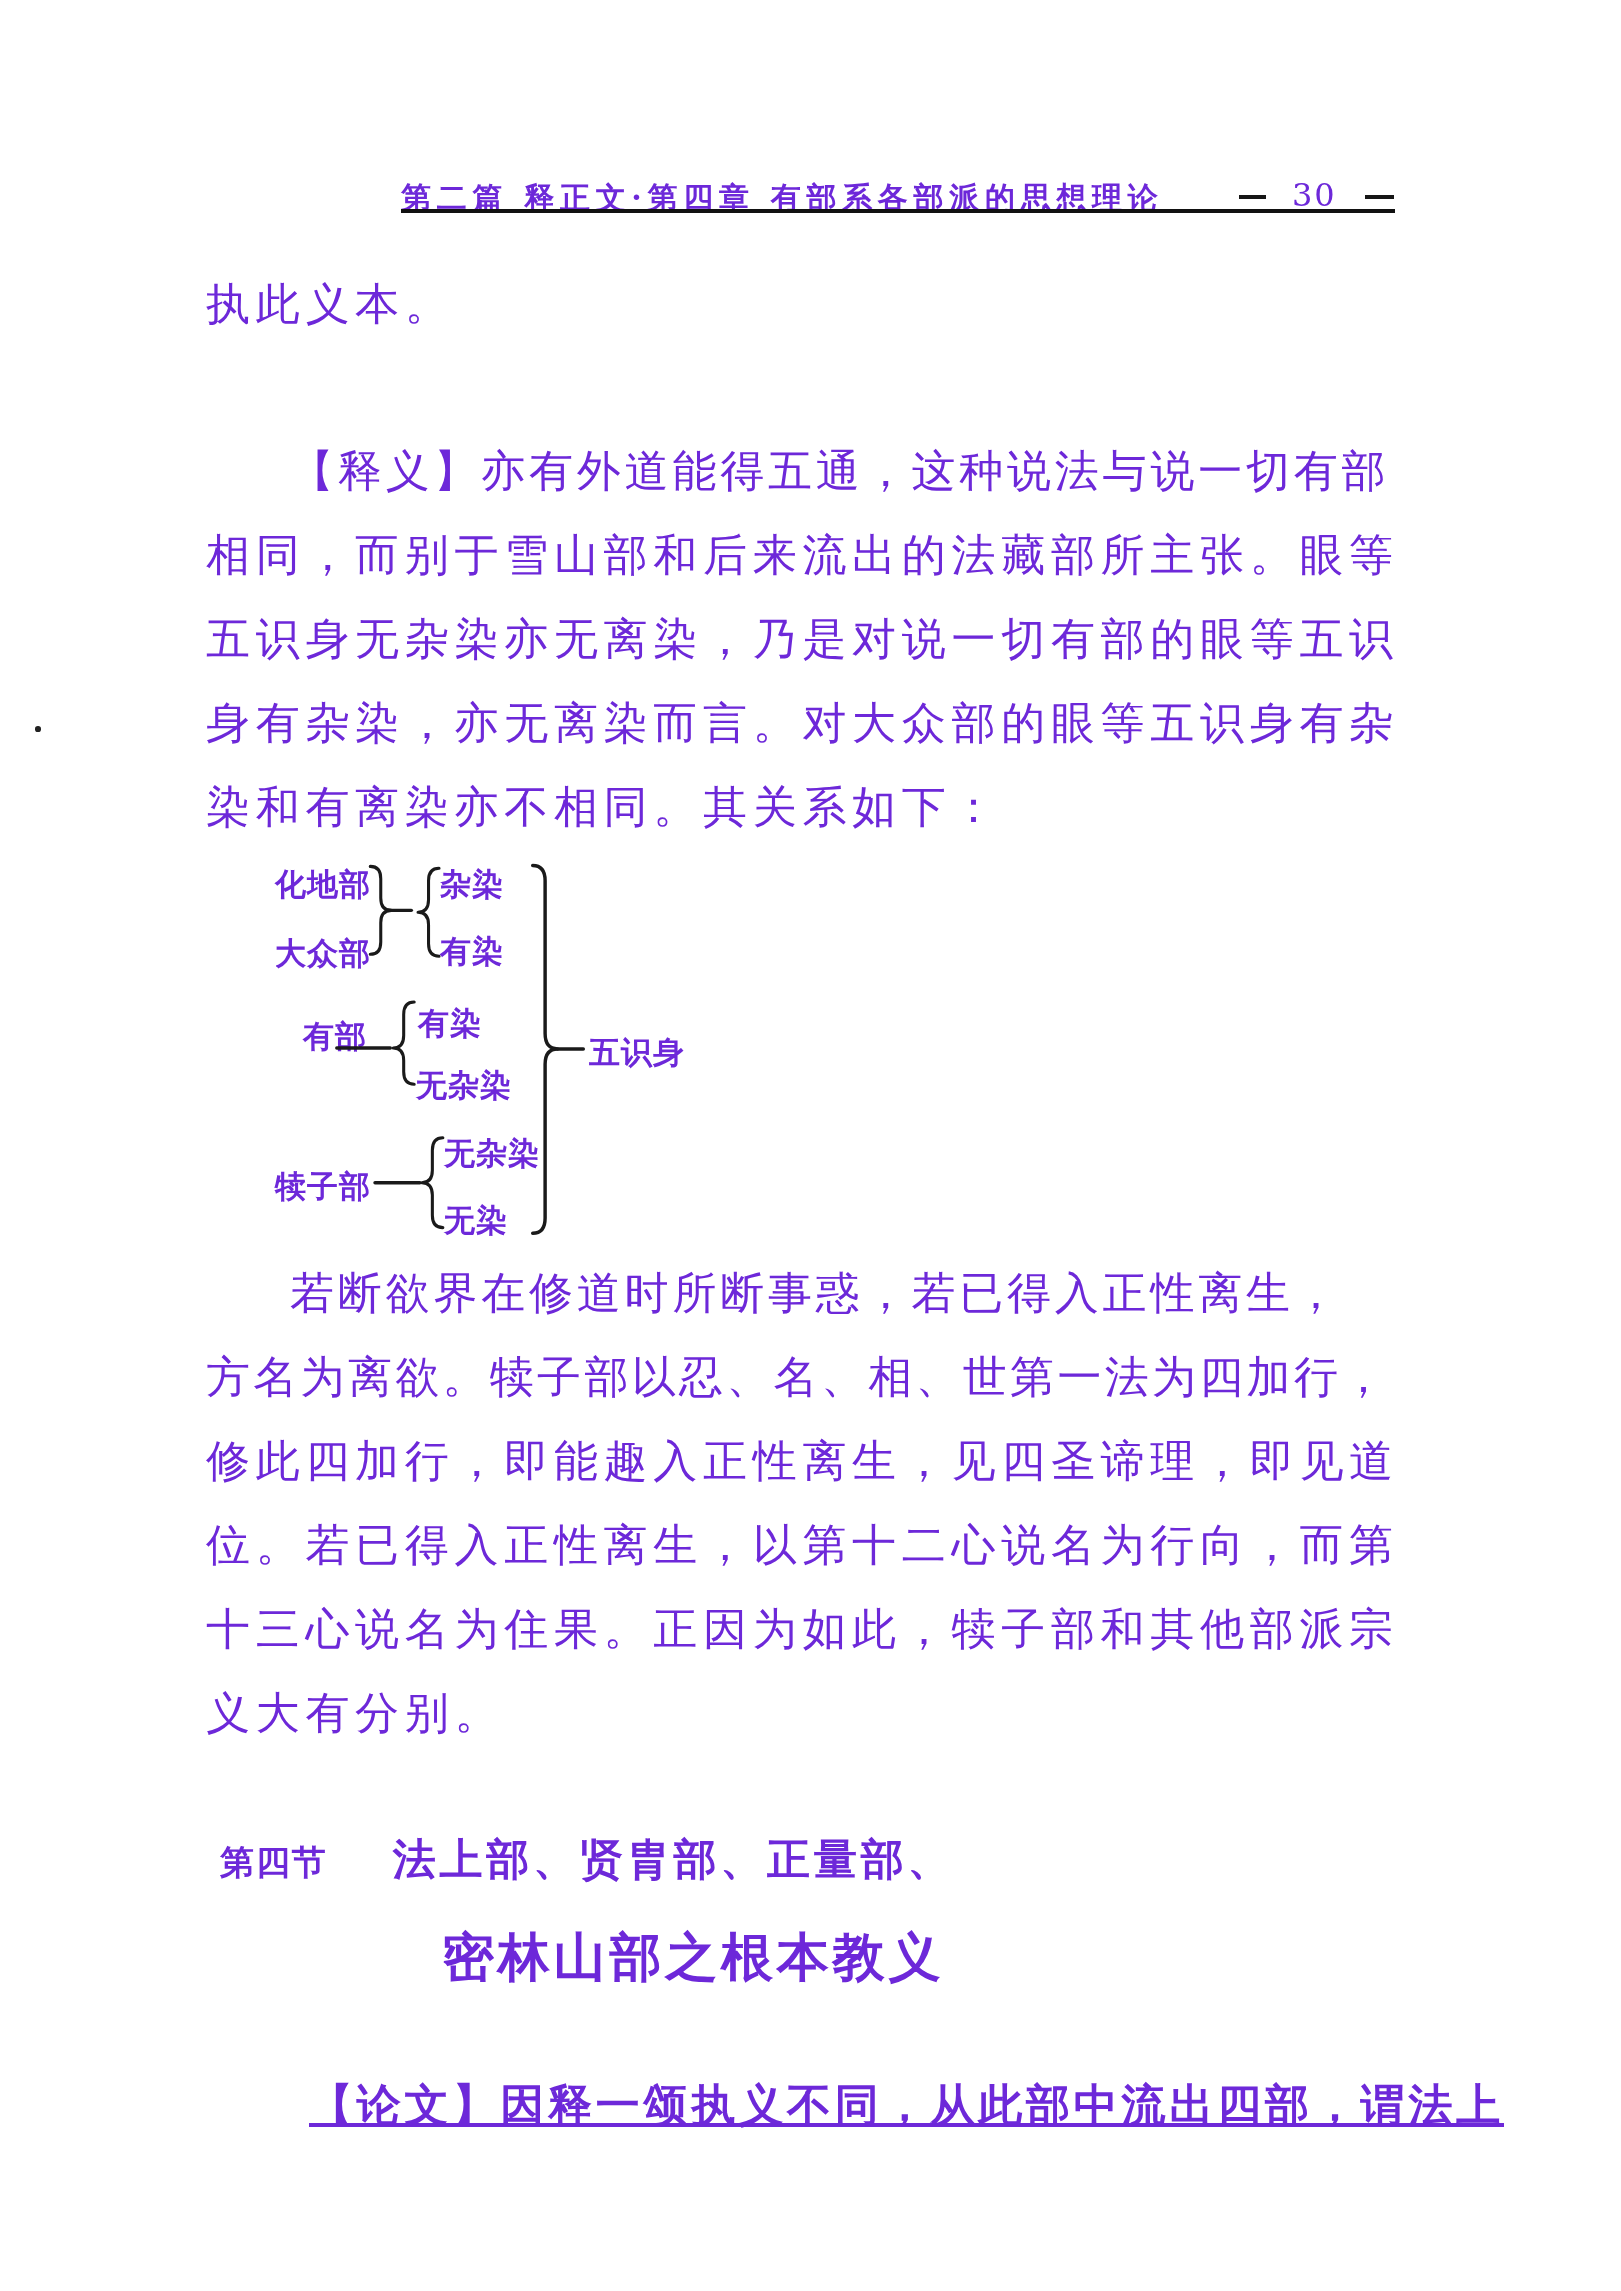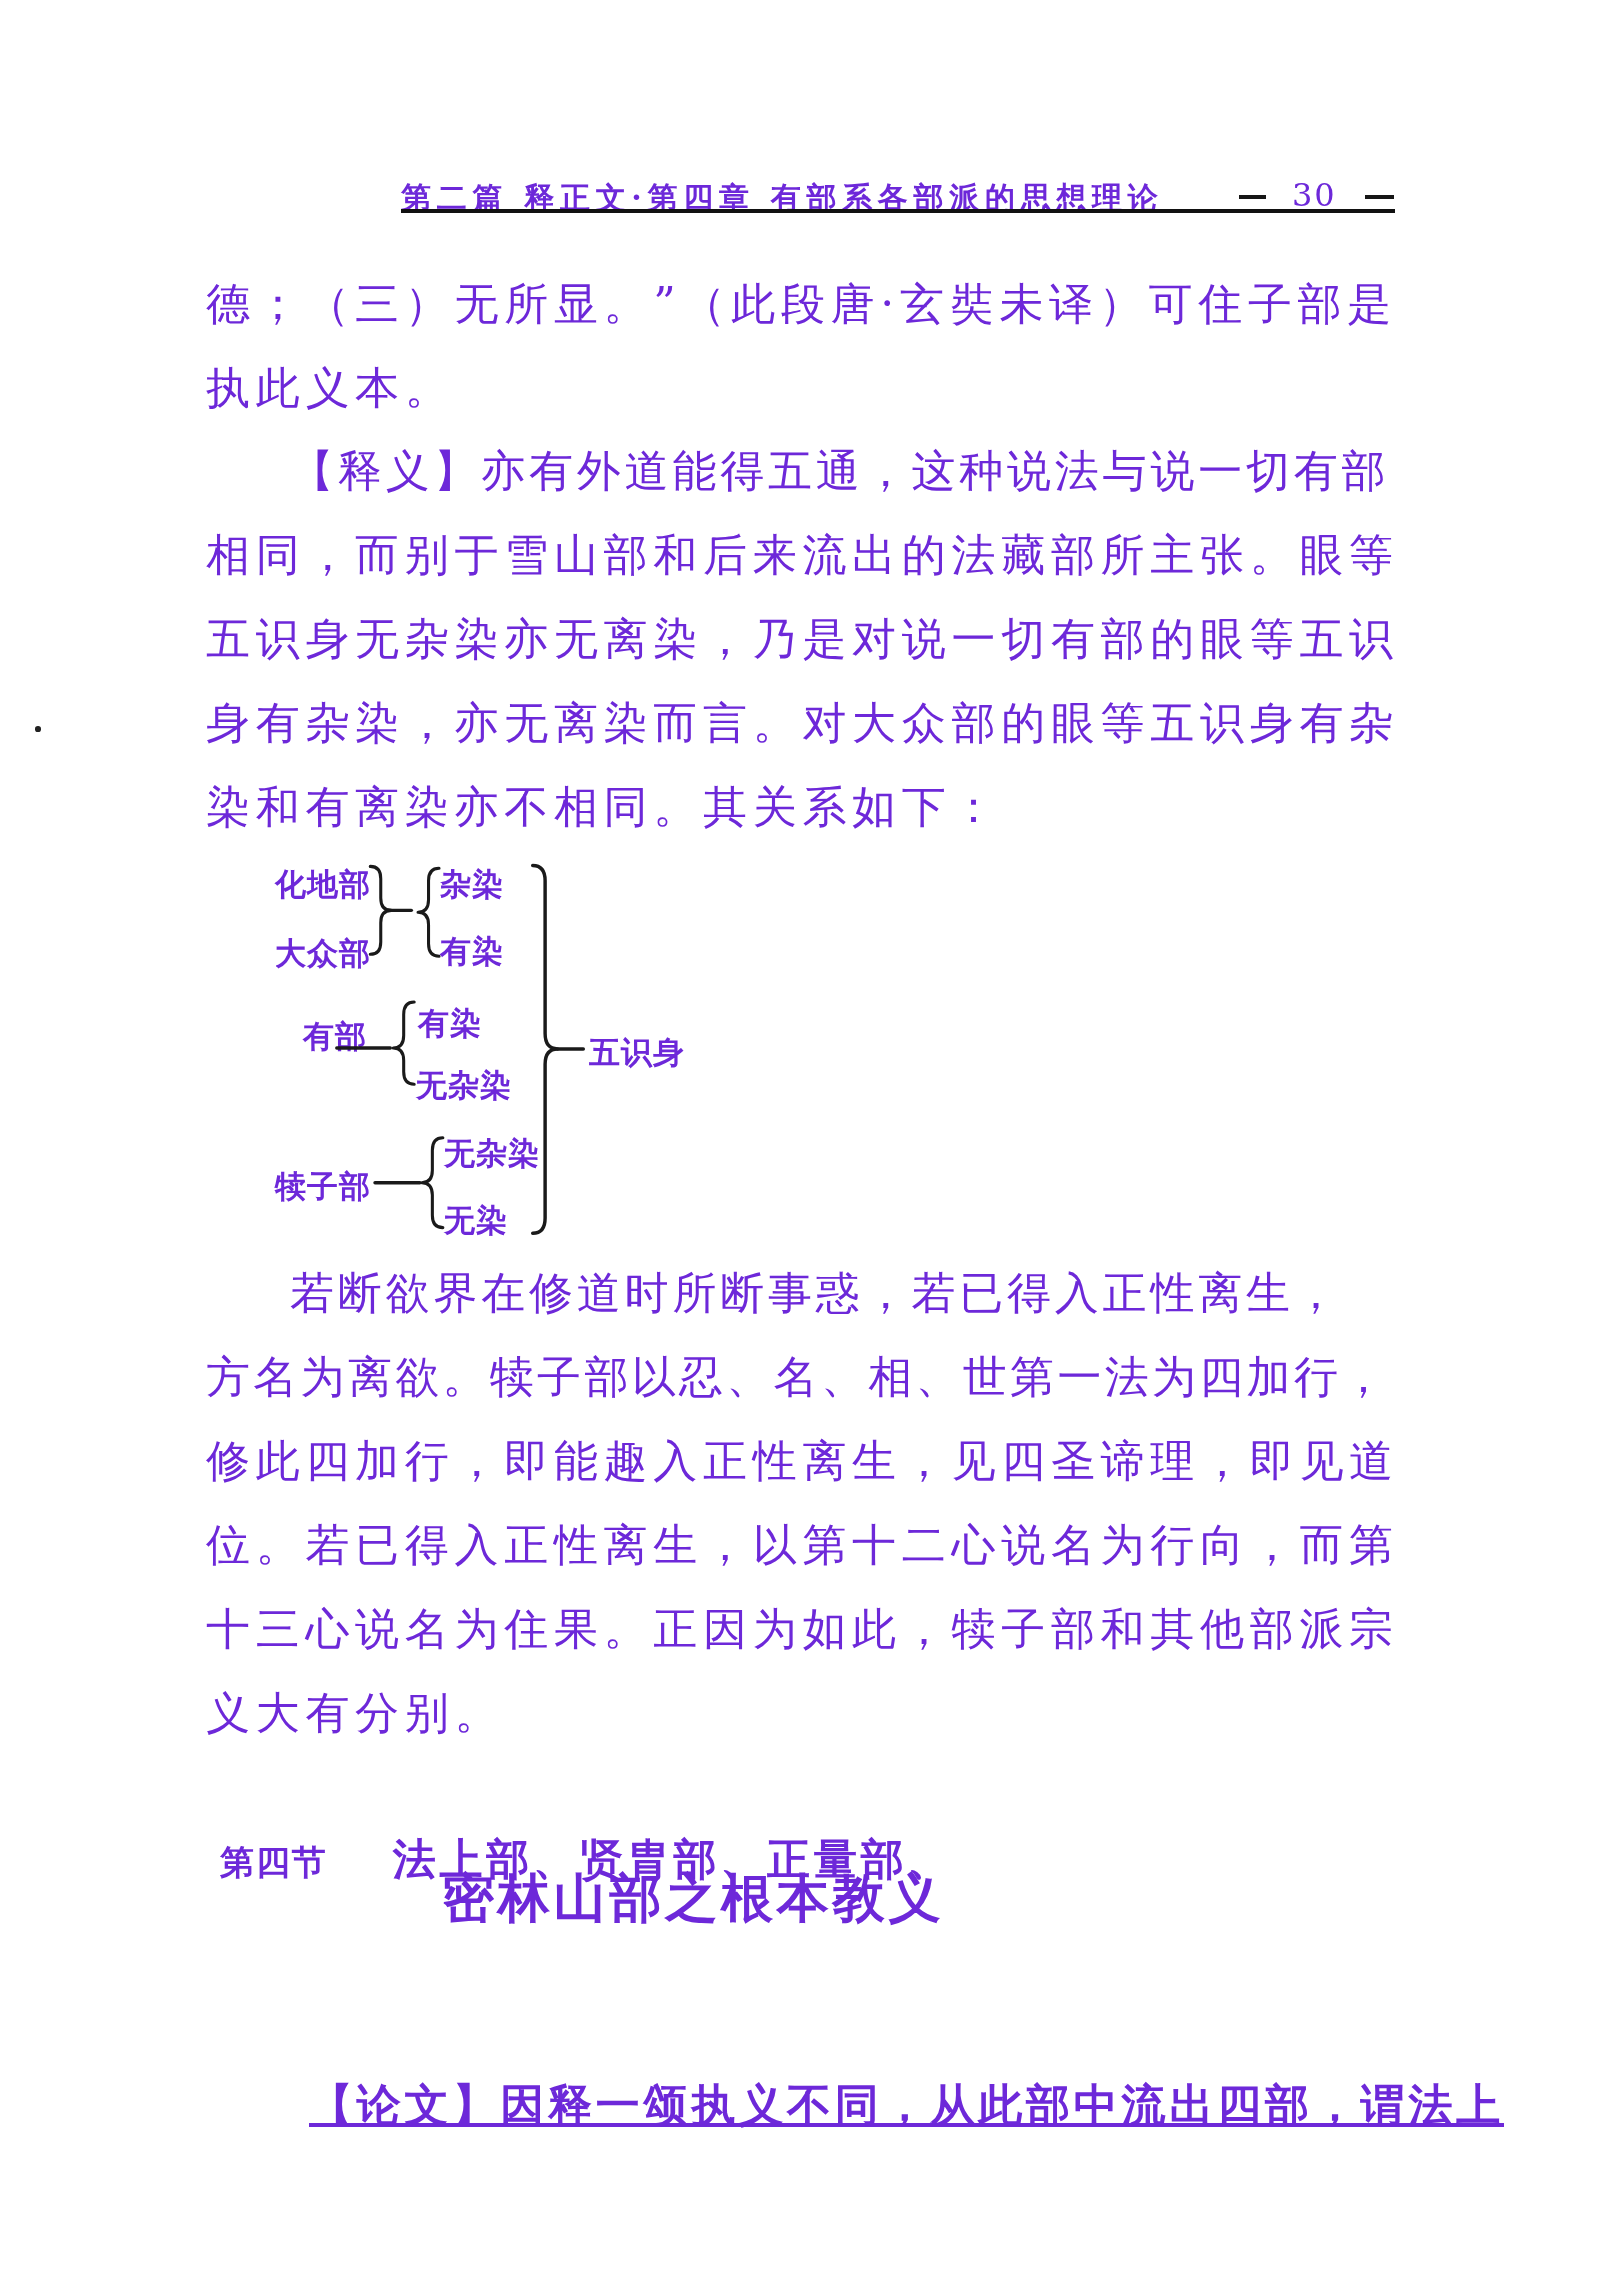--- a/index.html
+++ b/index.html
@@ -40,21 +40,21 @@
   .braces { position:absolute; left:268px; top:851px; }
   
   .sec1 {
     position:absolute; left:220px; top:1831px;
     display:flex; align-items:baseline;
     font-weight:bold; white-space:nowrap;
   }
   .sec-num { font-size:34px; letter-spacing:1.9px; margin-right:65px; }
   .sec-t1  { font-size:43px; letter-spacing:3.8px; }
   .sec2 {
-    position:absolute; left:442px; top:1864px;
+    position:absolute; left:442px; top:1923px;
     font-weight:bold; font-size:52px; letter-spacing:3.8px; white-space:nowrap;
   }
   
   .lunwen {
     position:absolute; left:309px; top:2076px;
     font-family:"DejaVu Sans", sans-serif;
     font-weight:bold; font-size:44px; letter-spacing:3.8px; white-space:nowrap;text-decoration:underline;
   }
   .dot {
     position:absolute; left:35px; top:726px;
@@ -68,21 +68,20 @@
 
   <div class="abs hdr-title" style="left:401px; top:178px;">第二篇 释正文·第四章 有部系各部派的思想理论</div>
   <div class="abs hdr-dash" style="left:1239px; top:195px; width:27px;"></div>
   <div class="abs hdr-num" style="left:1292px; top:176px;">30</div>
   <div class="abs hdr-dash" style="left:1365px; top:195px; width:29px;"></div>
   <div class="abs hdr-rule" style="left:401px; top:209px; width:994px;"></div>
 
   <div class="dot"></div>
 
   <div class="para" style="top:262px;">
-    <div class="ln">德；（三）无所显。”（此段唐·玄奘未译）可住子部是</div>
     <div class="ln">执此义本。</div>
   </div>
 
   <div class="para" style="top:429px;">
     <div class="ln t4 ind">【释义】亦有外道能得五通，这种说法与说一切有部</div>
     <div class="ln">相同，而别于雪山部和后来流出的法藏部所主张。眼等</div>
     <div class="ln">五识身无杂染亦无离染，乃是对说一切有部的眼等五识</div>
     <div class="ln">身有杂染，亦无离染而言。对大众部的眼等五识身有杂</div>
     <div class="ln">染和有离染亦不相同。其关系如下：</div>
   </div>

